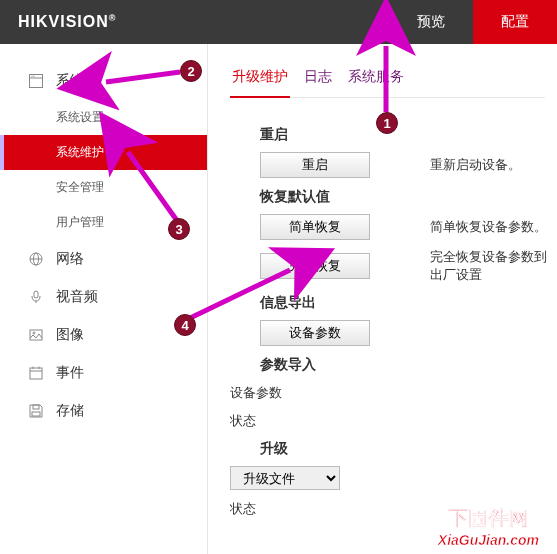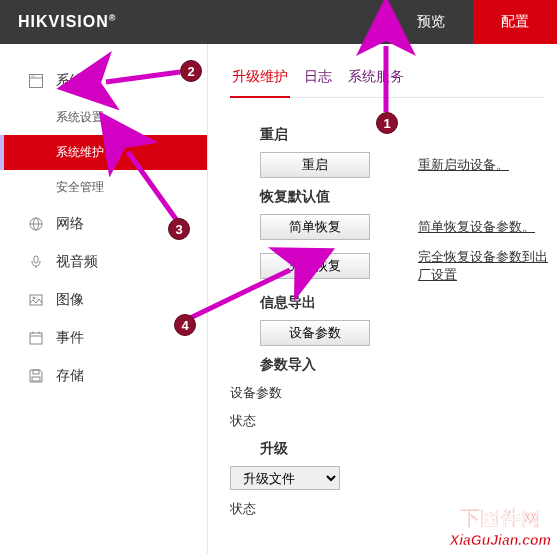--- a/index.html
+++ b/index.html
@@ -23,28 +23,28 @@
 
 .main { flex: 1; padding: 18px 0 0 22px; overflow: hidden; }
 .tabs { display: flex; gap: 12px; border-bottom: 1px solid #e5e5e5; margin-right: 12px; }
 .tab { font-size: 14px; color: #701a75; padding: 6px 2px 10px; cursor: pointer; border-bottom: 2px solid transparent; margin-bottom: -1px; }
 .tab.active { color: #d7000f; border-bottom-color: #d7000f; }
 
 .content { padding: 18px 0 0 30px; font-size: 13px; color: #333; }
 .section-title { font-weight: bold; font-size: 14px; margin: 10px 0 8px; }
 .row { display: flex; align-items: center; margin-bottom: 8px; }
 .btn { min-width: 110px; height: 26px; border: 1px solid #bbb; background: linear-gradient(#fefefe,#e6e6e6); font-size: 13px; cursor: pointer; padding: 0 18px; }
-.desc { margin-left: 48px; font-size: 13px; color: #333; text-decoration: underline; }
+.desc { margin-left: 60px; font-size: 13px; color: #333; }
 .label { font-size: 13px; color: #333; margin: 10px 0 6px; display: block; }
 .select { height: 24px; border: 1px solid #bbb; font-size: 13px; padding: 0 8px; min-width: 110px; }
 
 .badge { position: absolute; width: 22px; height: 22px; background: #8b0e2d; border-radius: 50%; color: #fff; font-size: 13px; display: flex; align-items: center; justify-content: center; font-weight: bold; z-index: 20; border: 1px solid #5e0a1f; }
 .arrow { position: absolute; z-index: 19; pointer-events: none; }
 
-.watermark { position: absolute; right: 6px; bottom: 6px; text-align: center; z-index: 30; }
+.watermark { position: absolute; right: 18px; bottom: 6px; text-align: center; z-index: 30; }
 .watermark .wm-top { color: #d7000f; font-weight: bold; font-size: 20px; -webkit-text-stroke: 0.5px #fff; }
 .watermark .wm-bottom { color: #d7000f; font-weight: bold; font-size: 14px; font-style: italic; -webkit-text-stroke: 0.5px #fff; }
 </style>
 </head>
 <body>
 
 <div class="header">
   <div class="logo">
     <span>HIKVISION</span><sup>®</sup>
   </div>
@@ -64,20 +64,21 @@
             <line x1="0.5" y1="4" x2="13.5" y2="4" stroke="#888"></line>
             <circle cx="3" cy="2.2" r="0.6" fill="#888"></circle>
             <circle cx="5" cy="2.2" r="0.6" fill="#888"></circle>
           </svg>
       </span>
       <span>系统</span>
     </div>
     <div class="side-sub">系统设置</div>
     <div class="side-sub active">系统维护</div>
     <div class="side-sub">安全管理</div>
+    <div class="side-sub">用户管理</div>
 
     <div class="side-group">
       <span class="icon">
         <svg width="14" height="14" viewBox="0 0 14 14">
             <circle cx="7" cy="7" r="6" fill="none" stroke="#888"></circle>
             <ellipse cx="7" cy="7" rx="2.5" ry="6" fill="none" stroke="#888"></ellipse>
             <line x1="1" y1="7" x2="13" y2="7" stroke="#888"></line>
           </svg>
       </span>
       <span>网络</span>

